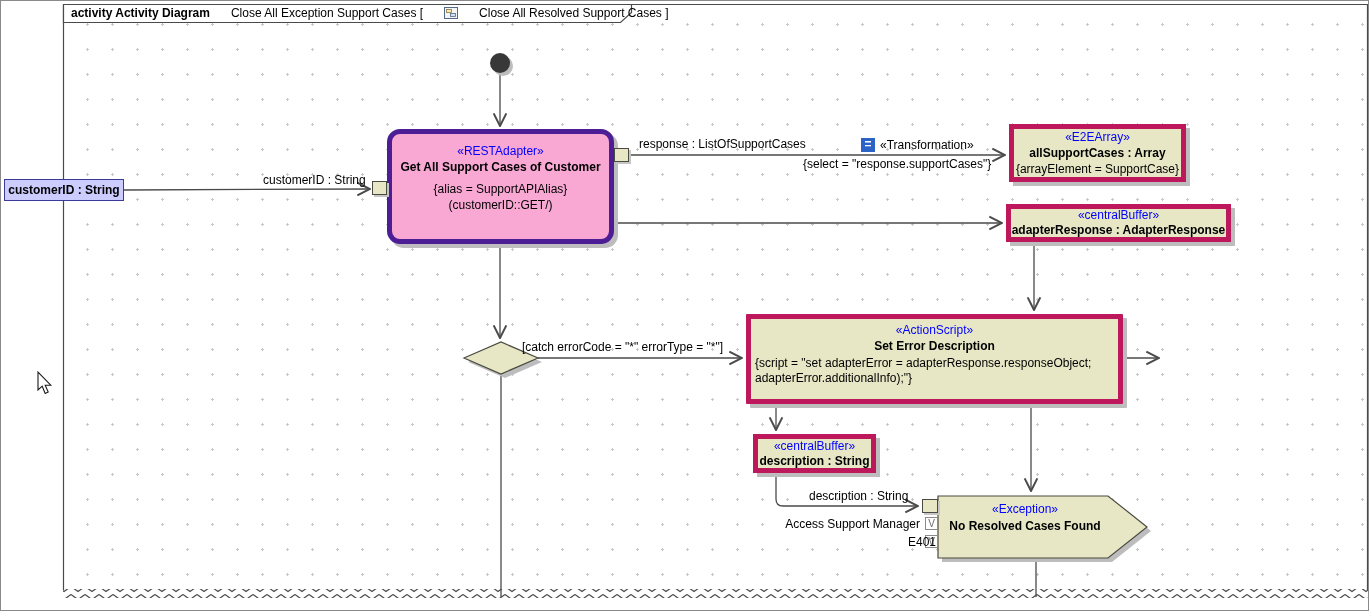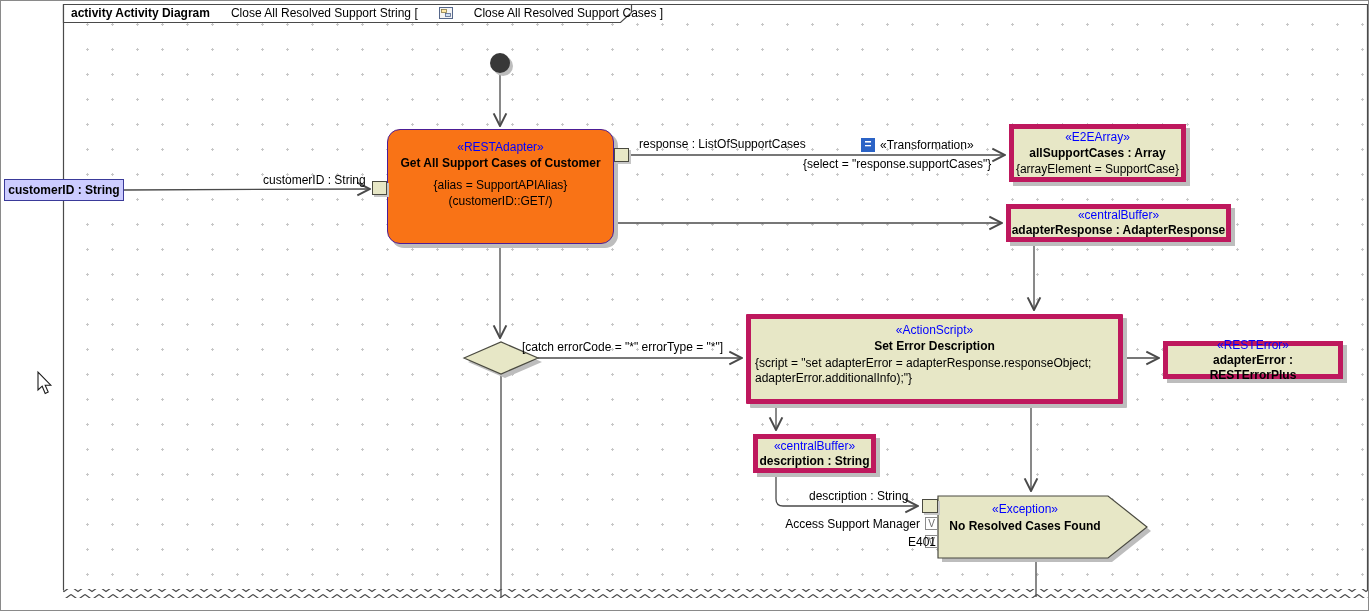--- a/index.html
+++ b/index.html
@@ -14,21 +14,21 @@
     background-size:25px 25px;background-position:12px 8px;
   }
   svg.overlay{position:absolute;left:0;top:0;width:1369px;height:611px;}
   .node{
     position:absolute;box-sizing:border-box;
     background:#E7E7C6;border:5px solid #be185d;
     box-shadow:4px 4px 0 #bdbdbd;
     display:flex;flex-direction:column;align-items:center;justify-content:center;
     text-align:center;line-height:16px;
   }
-  .node.green{background:#f97316;border:1px solid #4c1d95;border-radius:13px;justify-content:flex-start;padding-top:9px;}
+  .node.green{background:#f9a8d4;border:5px solid #4c1d95;border-radius:13px;justify-content:flex-start;padding-top:9px;}
   .node.round{border-radius:1px;justify-content:flex-start;padding-top:3px;}
   .stereo{color:#0000FF;}
   .bname{font-weight:bold;}
   .script{align-self:flex-start;text-align:left;padding:0 4px;line-height:15.3px;margin-top:2px;}
   .pin{
     position:absolute;width:15px;height:14px;background:#E7E7C6;
     border:1px solid #4a4a40;box-sizing:border-box;box-shadow:2px 2px 0 #c6c6c6;
   }
   .vpin{
     position:absolute;width:13px;height:13px;background:#fff;border:1px solid #8a8a8a;
@@ -98,21 +98,21 @@
     <g>
       <rect x="585.5" y="139.5" width="21" height="10" rx="5" fill="#ffffff" stroke="#333333" stroke-width="1.2"></rect>
       <circle cx="600.5" cy="144.5" r="4.6" fill="#ffffff" stroke="#333333" stroke-width="1.2"></circle>
     </g>
 
     <polygon points="37,371 37,389 41.2,385.2 44.2,392.4 47.2,391 44.2,384.2 49.8,384.2" fill="#ffffff" stroke="#1a1a1a" stroke-width="1.1"></polygon>
   </svg>
 
   <div class="tabtitle">
     <span class="bname">activity Activity Diagram</span>
-    <span>Close All Resolved Support String [</span>
+    <span>Close All Exception Support Cases [</span>
     <svg width="14" height="12">
       <rect x="0.5" y="0.5" width="13" height="11" fill="#f4f4f4" stroke="#55678a"></rect>
       <rect x="2.5" y="2.5" width="5" height="3" fill="#ffe9a8" stroke="#8a7a45" stroke-width="0.8"></rect>
       <rect x="6.5" y="6.5" width="5" height="3" fill="#cfe0f4" stroke="#55678a" stroke-width="0.8"></rect>
     </svg>
     <span>Close All Resolved Support Cases ]</span>
   </div>
 
   <div class="param">
     <span>customerID : String</span>
@@ -142,24 +142,20 @@
 
   <div class="node round" style="left:745px;top:313px;width:377px;height:90px;">
     <span class="stereo">«ActionScript»</span>
     <span class="bname">Set Error Description</span>
     <div class="script">
       <div>{script = "set adapterError = adapterResponse.responseObject;</div>
       <div>adapterError.additionalInfo);"}</div>
     </div>
   </div>
 
-  <div class="node" style="left:1162px;top:340px;width:180px;height:38px;line-height:15px;">
-    <span class="stereo">«RESTError»</span>
-    <span class="bname">adapterError : RESTErrorPlus</span>
-  </div>
 
   <div class="node" style="left:752px;top:433px;width:123px;height:39px;line-height:15px;">
     <span class="stereo">«centralBuffer»</span>
     <span class="bname">description : String</span>
   </div>
 
   <div class="exctext">
     <div class="stereo">«Exception»</div>
     <div class="bname">No Resolved Cases Found</div>
   </div>

